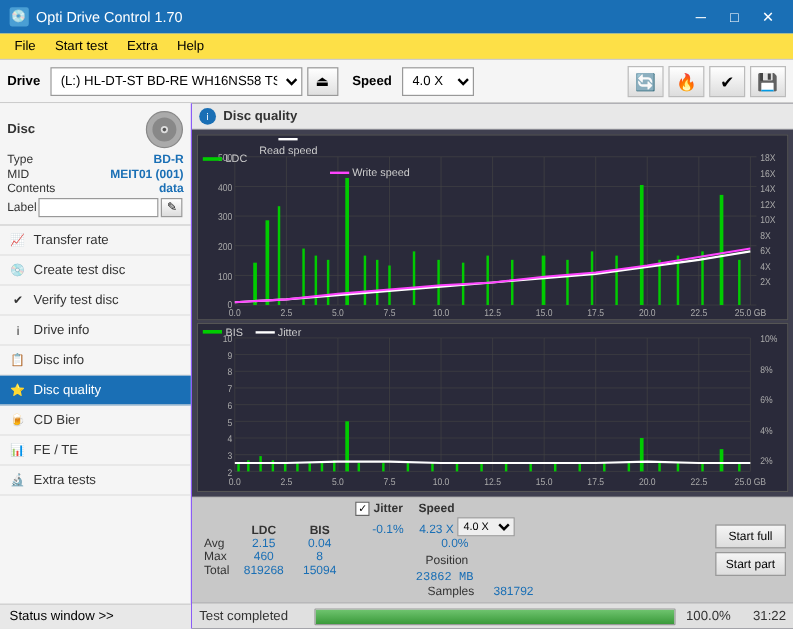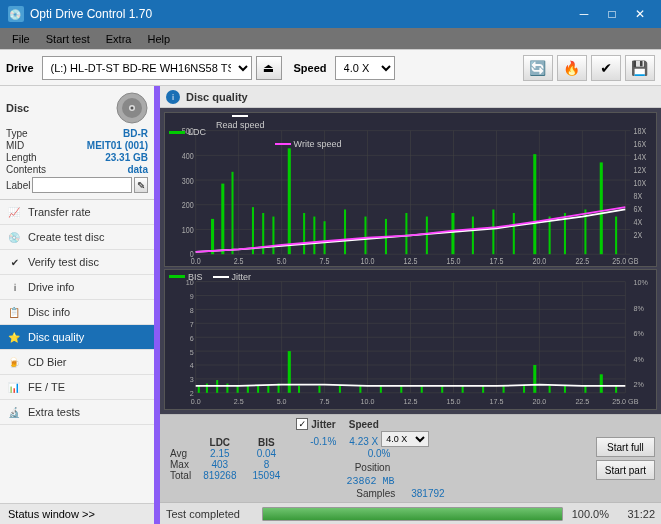--- a/index.html
+++ b/index.html
@@ -7,38 +7,38 @@
     
     
     .title-bar { background: #1a6fb5; color: white; display: flex; align-items: center; justify-content: space-between; padding: 4px 8px; height: 28px; }
     .title-bar-left { display: flex; align-items: center; gap: 6px; }
     .title-bar-icon { width: 16px; height: 16px; background: #4a9fd4; border-radius: 2px; display: flex; align-items: center; justify-content: center; font-size: 10px; color: white; }
     .title-bar-title { font-size: 12px; font-weight: normal; }
     .title-bar-controls { display: flex; gap: 2px; }
     .title-btn { width: 26px; height: 20px; border: none; cursor: pointer; font-size: 12px; display: flex; align-items: center; justify-content: center; color: white; background: transparent; }
 
     
-    .menu-bar { background: #737373; border-bottom: 1px solid #ccc; display: flex; align-items: center; padding: 2px 4px; height: 22px; }
+    .menu-bar { background: #fde047; border-bottom: 1px solid #ccc; display: flex; align-items: center; padding: 2px 4px; height: 22px; }
     .menu-item { padding: 2px 8px; cursor: pointer; font-size: 11px; color: #000; }
 
     
     .toolbar { background: #f5f5f5; border-bottom: 1px solid #ccc; display: flex; align-items: center; padding: 3px 6px; height: 36px; gap: 4px; }
     .toolbar-label { font-size: 11px; font-weight: bold; margin-right: 4px; }
     .drive-select { border: 1px solid #999; background: white; padding: 2px 4px; font-size: 11px; height: 24px; width: 210px; }
     .toolbar-btn { width: 26px; height: 24px; border: 1px solid #999; background: linear-gradient(to bottom, #fff, #e0e0e0); cursor: pointer; display: flex; align-items: center; justify-content: center; font-size: 12px; }
     .speed-label { font-size: 11px; font-weight: bold; margin-left: 8px; margin-right: 4px; }
     .speed-select { border: 1px solid #999; background: white; padding: 2px 4px; font-size: 11px; height: 24px; width: 60px; }
     .toolbar-spacer { flex: 1; }
     .toolbar-icon-btn { width: 30px; height: 26px; border: 1px solid #bbb; background: linear-gradient(to bottom, #fff, #ddd); cursor: pointer; display: flex; align-items: center; justify-content: center; font-size: 14px; }
 
     
     .main-layout { display: flex; height: calc(524px - 28px - 22px - 36px); }
 
     
-    .sidebar { width: 160px; background: #f5f5f5; border-right: 6px solid #8b5cf6; display: flex; flex-direction: column; flex-shrink: 0; }
+    .sidebar { width: 160px; background: #f5f5f5; border-right: 1px solid #8b5cf6; display: flex; flex-direction: column; flex-shrink: 0; }
     
     
     .disc-panel { padding: 6px; border-bottom: 1px solid #ccc; }
     .disc-header { display: flex; align-items: center; justify-content: space-between; margin-bottom: 4px; }
     .disc-title { font-size: 11px; font-weight: bold; color: #333; }
     .disc-info-row { display: flex; justify-content: space-between; margin-bottom: 1px; gap: 36px; }
     .disc-info-label { color: #333; font-size: 10px; }
     .disc-info-value { color: #1a6fb5; font-size: 10px; font-weight: bold; }
     .label-row { display: flex; align-items: center; gap: 2px; margin-top: 2px; }
     .label-input { border: 1px solid #999; background: white; height: 16px; width: 100px; font-size: 10px; }
@@ -144,24 +144,20 @@
           <circle cx="16" cy="16" r="1.5" fill="#555"></circle>
         </svg>
       </div>
       <div class="disc-info-row">
         <span class="disc-info-label">Type</span>
         <span class="disc-info-value">BD-R</span>
       </div>
       <div class="disc-info-row">
         <span class="disc-info-label">MID</span>
         <span class="disc-info-value">MEIT01 (001)</span>
-      </div>
-      <div class="disc-info-row">
-        <span class="disc-info-label">Length</span>
-        <span class="disc-info-value">23.31 GB</span>
       </div>
       <div class="disc-info-row">
         <span class="disc-info-label">Contents</span>
         <span class="disc-info-value">data</span>
       </div>
       <div class="label-row">
         <span class="disc-info-label">Label</span>
         <input class="label-input" type="text" value="" style="">
         <button class="label-btn">✎</button>
       </div>
@@ -429,21 +425,21 @@
           <td style="padding: 0 8px; color: #333; font-weight: bold; text-align: center;">LDC</td>
           <td style="padding: 0 8px; color: #333; font-weight: bold; text-align: center;">BIS</td>
         </tr>
         <tr>
           <td style="padding: 0 4px; color: #333;">Avg</td>
           <td style="padding: 0 8px; color: #1a6fb5; text-align: center;">2.15</td>
           <td style="padding: 0 8px; color: #1a6fb5; text-align: center;">0.04</td>
         </tr>
         <tr>
           <td style="padding: 0 4px; color: #333;">Max</td>
-          <td style="padding: 0 8px; color: #1a6fb5; text-align: center;">403</td>
+          <td style="padding: 0 8px; color: #1a6fb5; text-align: center;">460</td>
           <td style="padding: 0 8px; color: #1a6fb5; text-align: center;">8</td>
         </tr>
         <tr>
           <td style="padding: 0 4px; color: #333;">Total</td>
           <td style="padding: 0 8px; color: #1a6fb5; text-align: center;">819268</td>
           <td style="padding: 0 8px; color: #1a6fb5; text-align: center;">15094</td>
         </tr>
       </tbody>
         </table>
 

